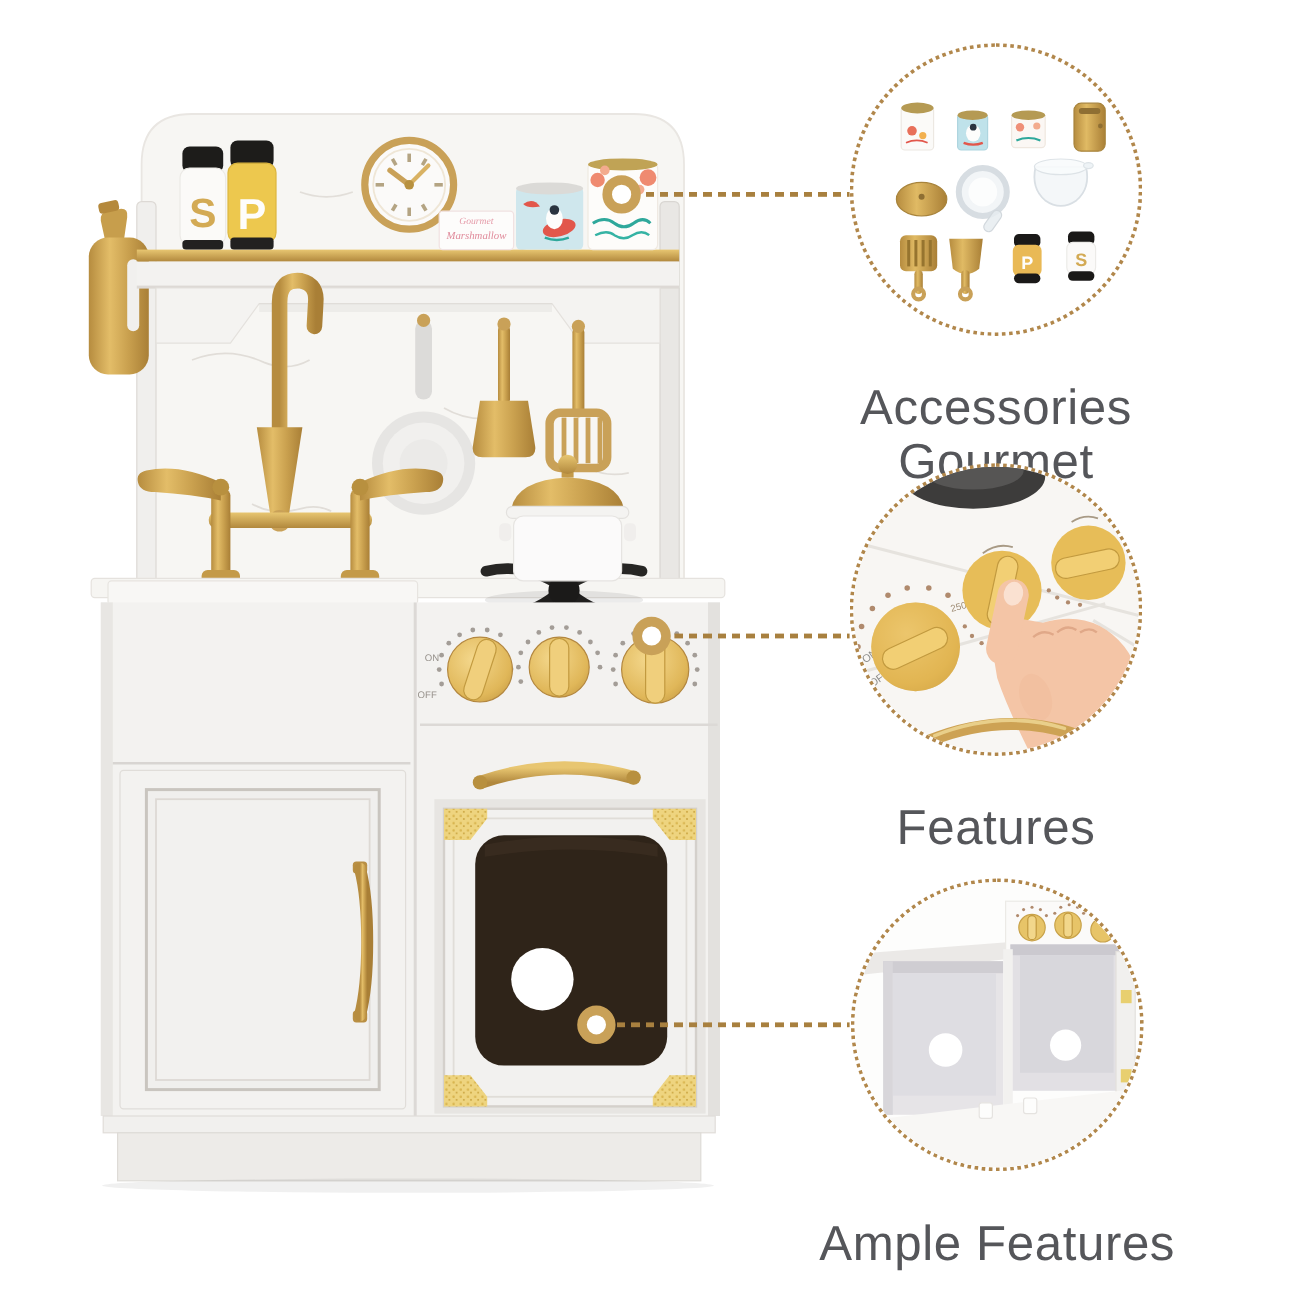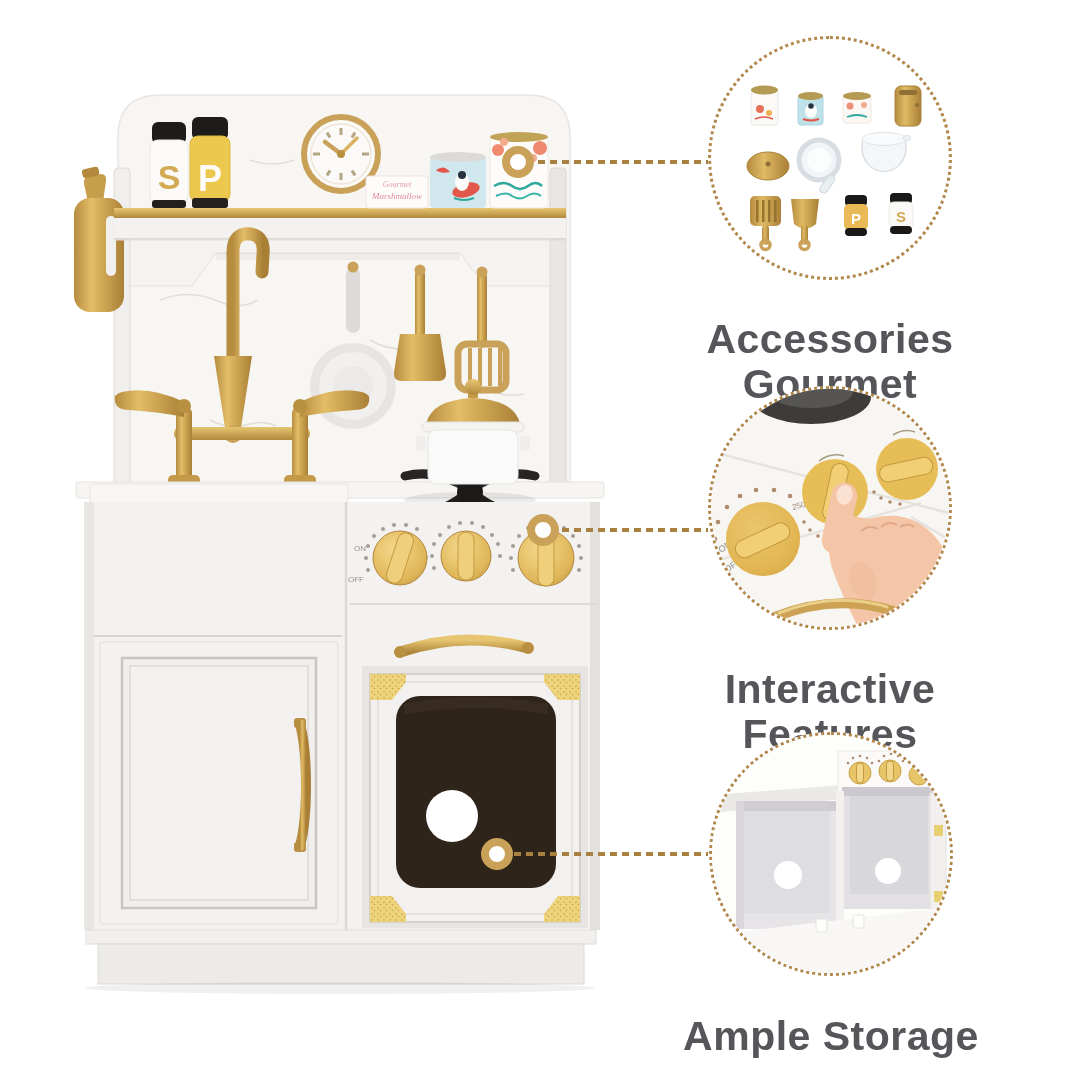--- a/index.html
+++ b/index.html
@@ -9,21 +9,21 @@
   .kitchen-figure{position:absolute;left:70px;top:90px;width:540px;height:905px;}
   .callout-circle{position:absolute;width:238px;height:238px;box-sizing:content-box;border:3px dotted #b1874b;border-radius:50%;background:#fff;overflow:hidden;}
   .callout-circle svg{position:absolute;inset:0;display:block;}
   #circle-accessories{left:708px;top:36px;}
   #circle-interactive{left:708px;top:386px;}
   #circle-storage{left:709px;top:732px;}
   .connector{position:absolute;height:4px;background:repeating-linear-gradient(90deg,#a8803f 0 7px,transparent 7px 12px);}
   #connector-1{left:538px;top:160px;width:170px;}
   #connector-2{left:562px;top:528px;width:146px;}
   #connector-3{left:514px;top:852px;width:194px;}
-  .label{position:absolute;width:320px;text-align:center;font-size:41px;line-height:45px;font-weight:700;color:#55565a;letter-spacing:.5px;}
+  .label{position:absolute;width:320px;text-align:center;font-size:41px;line-height:45px;font-weight:400;color:#55565a;letter-spacing:.5px;}
   .label span{display:block;}
   #label-accessories{left:670px;top:283px;}
   #label-interactive{left:670px;top:633px;}
   #label-storage{left:661px;top:980px;width:340px;}
   text{font-family:"Liberation Sans",sans-serif;}
   .script-text{font-family:"Liberation Serif",serif;font-style:italic;}
 </style>
 </head>
 <body>
 
@@ -446,21 +446,20 @@
         <defs>
           <radialGradient id="knobG2" cx="0.4" cy="0.35" r="0.8">
             <stop offset="0" stop-color="#f4d88d"></stop>
               <stop offset="0.7" stop-color="#e0b759"></stop>
               <stop offset="1" stop-color="#c59a43"></stop>
           </radialGradient>
         </defs>
       </svg>
     </div>
     <h2 class="label" id="label-interactive">
-      <span>Interactive</span>
       <span>Features</span>
     </h2>
   </section>
 
   <section>
     <div class="callout-circle" id="circle-storage">
       <svg width="238" height="238" viewBox="0 0 238 238">
         <rect width="238" height="238" fill="#fdfdfc"></rect>
         <polygon points="0,60 130,50 130,64 0,78" fill="#ebe9e7"></polygon>
         <g>
@@ -501,17 +500,17 @@
           <rect x="218" y="58" width="16" height="124" fill="#f1f0ee" stroke="#e3e0dc"></rect>
           <rect x="222" y="90" width="9" height="11" fill="#e8cf6f"></rect>
           <rect x="222" y="156" width="9" height="11" fill="#e8cf6f"></rect>
         </g>
         <polygon points="0,200 238,172 238,238 0,238" fill="#f8f7f5"></polygon>
         <rect x="104" y="184" width="11" height="13" rx="2" fill="#fdfdfc" stroke="#e5e3e0"></rect>
         <rect x="141" y="180" width="11" height="13" rx="2" fill="#fdfdfc" stroke="#e5e3e0"></rect>
       </svg>
     </div>
     <h2 class="label" id="label-storage">
-      <span>Ample Storage</span>
+      <span>Ample Features</span>
     </h2>
   </section>
 
 </main>
 
 </body></html>

